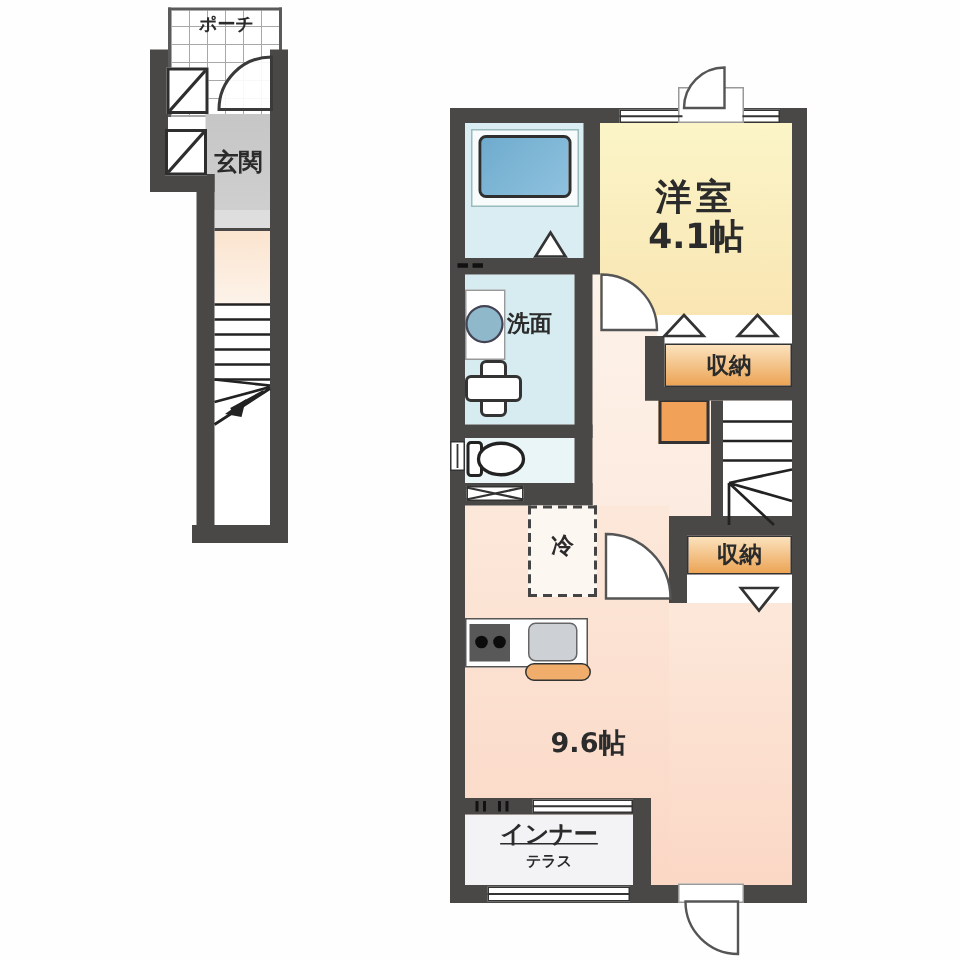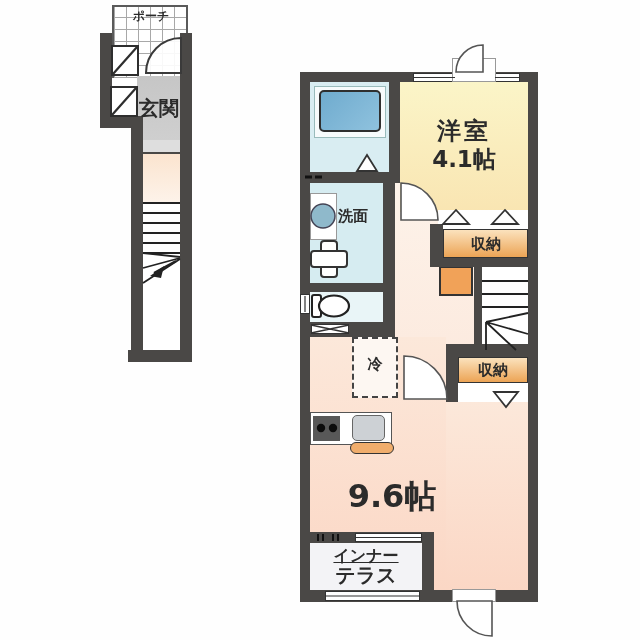--- a/index.html
+++ b/index.html
@@ -132,23 +132,23 @@
     <path d="M413 77.5 H455 M495 77.5 H520 M355 537.5 H422 M325 596 H420 M305 296 V312" stroke="#333" stroke-width="1.2" fill="none"></path>
 
     <path d="M318 534 V541 M323 534 V541 M333 534 V541 M338 534 V541" stroke="#111" stroke-width="2" fill="none"></path>
 
     <path d="M456 72 A27 27 0 0 1 483 45 L483 72 Z" fill="#fff" stroke="#555" stroke-width="1.6"></path>
 
     <path d="M457 601 A35 35 0 0 0 492 636 L492 601 Z" fill="#fff" stroke="#555" stroke-width="1.6"></path>
   </svg>
 
   <div class="lbl" style="left:151px;top:16px;font-size:12px;">ポーチ</div>
-  <div class="lbl" style="left:159px;top:108px;font-size:20px;">玄関</div>
+  <div class="lbl" style="left:159px;top:108px;font-size:16px;">玄関</div>
   <div class="lbl" style="left:464px;top:131px;font-size:24px;letter-spacing:3px;">洋室</div>
   <div class="lbl" style="left:464px;top:159px;font-size:23px;">4.1帖</div>
   <div class="lbl" style="left:486px;top:244px;font-size:15px;">収納</div>
   <div class="lbl" style="left:493px;top:370px;font-size:15px;">収納</div>
   <div class="lbl" style="left:353px;top:216px;font-size:15px;">洗面</div>
   <div class="lbl" style="left:375px;top:364px;font-size:15px;">冷</div>
-  <div class="lbl" style="left:392px;top:496px;font-size:32px;text-align:center;">9.6帖</div>
+  <div class="lbl" style="left:392px;top:496px;font-size:18px;text-align:center;">9.6帖</div>
   <div class="lbl" style="left:366px;top:556px;font-size:16px;text-decoration:underline;">インナー</div>
-  <div class="lbl" style="left:366px;top:575px;font-size:20px;">テラス</div>
+  <div class="lbl" style="left:366px;top:575px;font-size:10px;">テラス</div>
 </div>
 
 </body></html>

